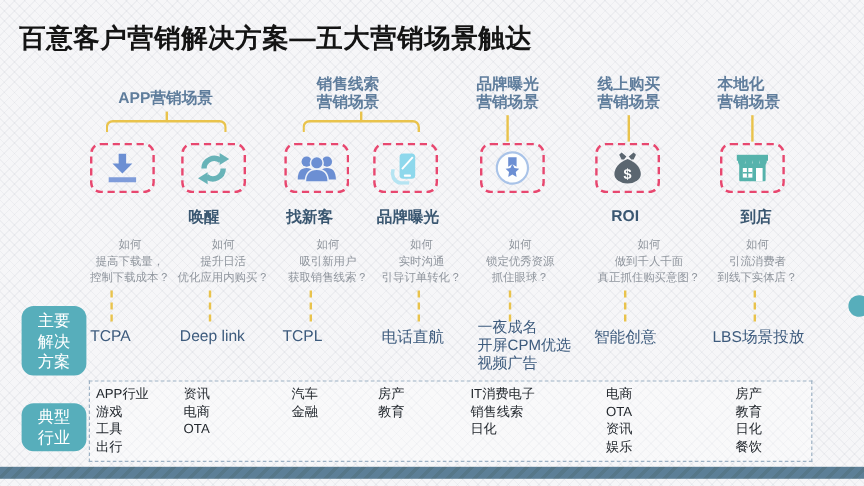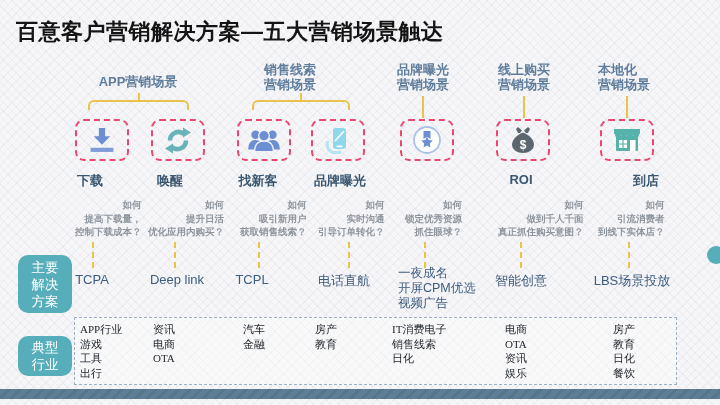--- a/index.html
+++ b/index.html
@@ -31,41 +31,41 @@
   .stem{position:absolute;width:2px;background:#e9c34c;}
   .iconbox{
     position:absolute;width:50px;height:38px;border:2px dashed #e8476f;border-radius:9px;
     display:flex;align-items:center;justify-content:center;
   }
   .tp{
     position:absolute;width:110px;text-align:center;
     font-size:13px;font-weight:bold;color:#3a5771;
   }
   .q{
-    position:absolute;font-size:9.5px;line-height:13.5px;color:#8f959d;text-align:right;font-weight:bold;
+    position:absolute;font-size:9.5px;line-height:13.5px;color:#8f959d;text-align:center;
   }
   .vdash{position:absolute;width:0;height:26px;border-left:2px dashed #e9c34c;}
   .sidebox{
     position:absolute;left:18px;width:54px;background:#57aebb;border-radius:10px;
     color:#fff;text-align:center;font-size:13.5px;line-height:17px;
     display:flex;align-items:center;justify-content:center;
   }
   .sol{
     position:absolute;width:140px;text-align:center;
     font-size:13px;color:#3d5b7d;font-weight:500;
   }
   .sol-multi{
     position:absolute;text-align:left;font-size:12.5px;line-height:15px;color:#3d5b7d;font-weight:500;
   }
   .indbox{
     position:absolute;left:74px;top:317px;width:601px;height:66px;
     border:1.5px dashed #9db1c4;background:rgba(255,255,255,0.35);
   }
   .ind{
-    position:absolute;font-size:11px;line-height:14.5px;color:#23282e;text-align:left;font-family:Liberation Serif, serif;
+    position:absolute;font-size:11px;line-height:14.5px;color:#23282e;text-align:left;
   }
   .footer-bar{
     position:absolute;left:0;top:389px;width:720px;height:10px;
     background:repeating-linear-gradient(135deg,#5c7f97 0 5px,#567789 5px 8px);
   }
   .teal-dot{
     position:absolute;left:707px;top:246px;width:18px;height:18px;border-radius:50%;background:#57aebb;
   }
 </style>
 </head>
@@ -144,26 +144,25 @@
       <circle cx="7" cy="8.5" r="3" fill="#56b3ac"></circle>
       <circle cx="13" cy="8.5" r="3" fill="#56b3ac"></circle>
       <circle cx="19" cy="8.5" r="3" fill="#56b3ac"></circle>
       <circle cx="25" cy="8.5" r="3" fill="#56b3ac"></circle>
       <rect x="8" y="14" width="8" height="8" fill="#ffffff"></rect>
       <path d="M12 14 v8 M8 18 h8" stroke="#56b3ac" stroke-width="1.2"></path>
       <rect x="19" y="14" width="5.5" height="11" fill="#ffffff"></rect>
     </svg>
   </div>
 
-  <div class="tp" style="left:35px;top:172px">下载</div>
   <div class="tp" style="left:115px;top:172px">唤醒</div>
   <div class="tp" style="left:203px;top:172px">找新客</div>
   <div class="tp" style="left:285px;top:172px">品牌曝光</div>
   <div class="tp" style="left:466px;top:172px">ROI</div>
-  <div class="tp" style="left:591px;top:172px">到店</div>
+  <div class="tp" style="left:575px;top:172px">到店</div>
 
   <div class="q pre" style="left:75px;top:198px">如何
 提高下载量，
 控制下载成本？</div>
   <div class="q pre" style="left:148px;top:198px">如何
 提升日活
 优化应用内购买？</div>
   <div class="q pre" style="left:240px;top:198px">如何
 吸引新用户
 获取销售线索？</div>

